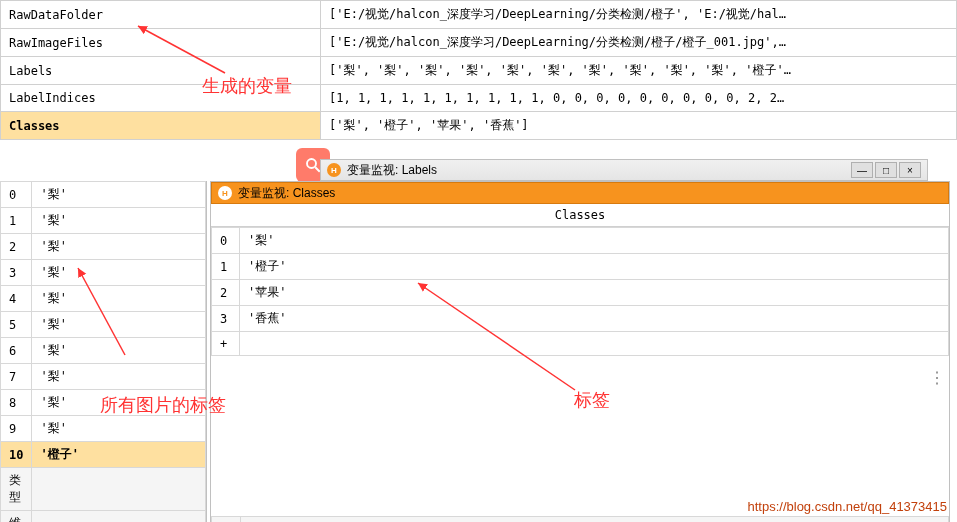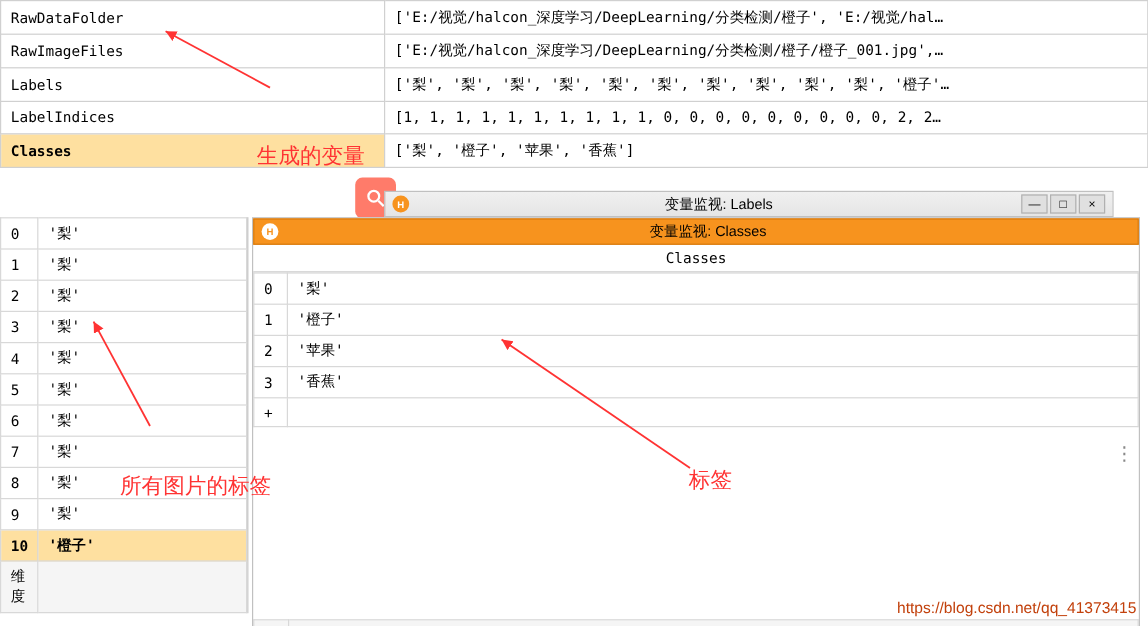--- a/index.html
+++ b/index.html
@@ -43,21 +43,21 @@
       align-items: center;
       padding: 0 6px;
       font-size: 12px;
       position: relative;
     }
     .titlebar .ha-icon {
       width: 14px; height: 14px; border-radius: 50%; background: #f7931e;
       display: inline-flex; align-items: center; justify-content: center;
       color: #fff; font-size: 8px; font-weight: bold; margin-right: 6px;
     }
-    .titlebar .title-text { flex: 1; text-align: center; }
+    .titlebar .title-text { flex: 1; }
     .titlebar.orange { background: #f7931e; border: 1px solid #d77a0e; color: #000; }
     .win-ctrl { display: flex; gap: 2px; }
     .win-btn { width: 22px; height: 16px; background: #e0e0e0; border: 1px solid #b0b0b0; display: flex; align-items: center; justify-content: center; font-size: 10px; cursor: pointer; }
     .search-overlay {
       position: absolute;
       width: 34px; height: 34px;
       background: rgba(255,100,80,0.85);
       border-radius: 6px;
       display: flex; align-items: center; justify-content: center;
     }
@@ -198,20 +198,24 @@
         <tr>
           <td class="idx-col">9</td>
           <td>'梨'</td>
         </tr>
         <tr class="sel">
           <td class="idx-col">10</td>
           <td>'橙子'</td>
         </tr>
       </tbody>
     <tbody>
+        <tr class="meta-row">
+          <td>类型</td>
+          <td></td>
+        </tr>
     <tr class="meta-row">
           <td>维度</td>
           <td></td>
         </tr>
   </tbody>
     </table>
 </div>
 
 <div class="classes-panel">
   <div class="titlebar orange">
@@ -252,21 +256,21 @@
   <table class="data-table" style="width:100%;">
     <tbody>
         <tr class="meta-row">
           <td style="width:28px;">类型</td>
           <td></td>
         </tr>
   </tbody>
     </table>
 </div>
 
-<div class="annotation-red" style="left:214px; top:74px;margin-top:44px;">生成的变量</div>
+<div class="annotation-red" style="left:202px; top:74px;">生成的变量</div>
 <div class="annotation-red" style="left:100px; top:353px;margin-top:40px;">所有图片的标签</div>
 <div class="annotation-red" style="left:574px; top:388px;">标签</div>
 
 <svg class="arrow-svg" style="left:130px; top:18px;" width="110" height="60">
   <defs>
       <marker id="ah1" markerWidth="8" markerHeight="8" refX="6" refY="3" orient="auto">
         <path d="M0,0 L6,3 L0,6 Z" fill="#ff3333"></path>
       </marker>
     </defs>
   <line x1="95" y1="55" x2="8" y2="8" stroke="#ff3333" stroke-width="1.5" marker-end="url(#ah1)"></line>

